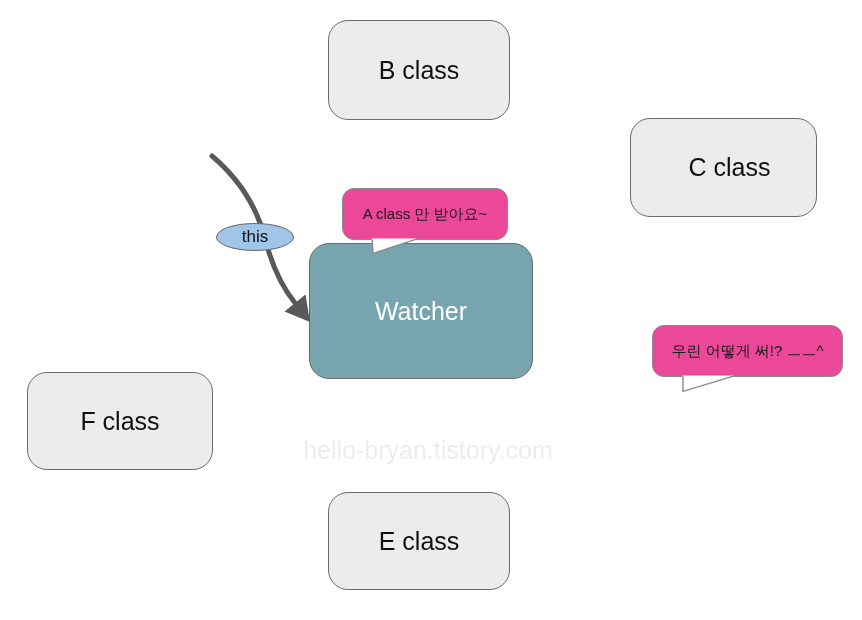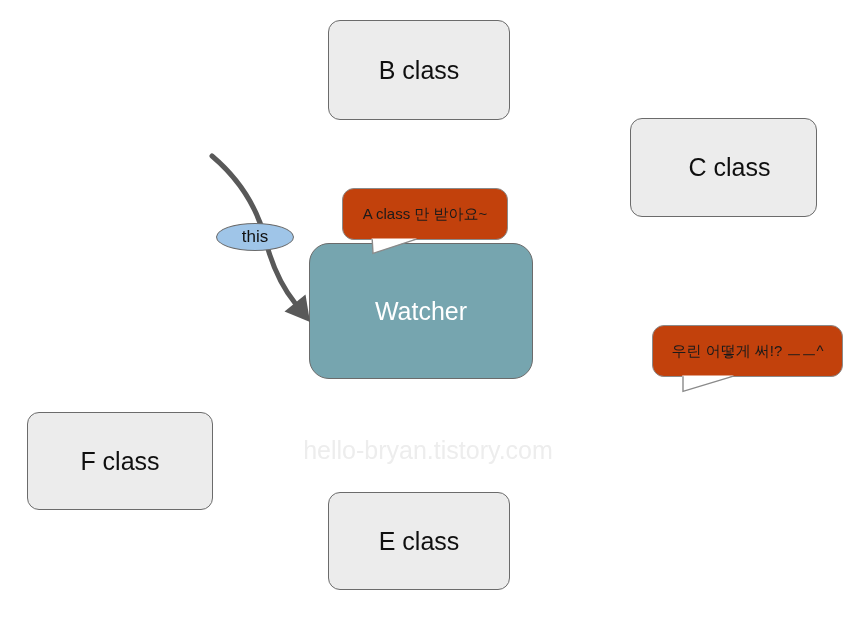--- a/index.html
+++ b/index.html
@@ -8,31 +8,31 @@
     width:862px;height:620px;
     background:#ffffff;
     overflow:hidden;
     font-family:"Liberation Sans","DejaVu Sans",sans-serif;
   }
   .node{
     position:absolute;
     box-sizing:border-box;
     background:#ececec;
     border:1.5px solid #6b6b6b;
-    border-radius:12px;
+    border-radius:20px;
     display:flex;align-items:center;justify-content:center;
     font-size:25px;color:#0f0f0f;
     z-index:1;
   }
   .node--a{background:#9fc5e8;border-radius:18px;}
   .node--watcher{background:#76a5af;color:#ffffff;border-radius:20px;}
   .bubble{
     position:absolute;
     box-sizing:border-box;
-    background:#c2410c;
+    background:#ec4899;
     border:1.4px solid #8a8a8a;
     border-radius:12px;
     display:flex;align-items:center;justify-content:center;
     font-size:15px;color:#1a1a1a;
     z-index:2;
   }
   .overlay{
     position:absolute;left:0;top:0;width:862px;height:620px;
     z-index:5;pointer-events:none;
   }
@@ -68,21 +68,21 @@
   </div>
 
   <div class="node" style="left:630px;top:118px;width:187px;height:99px;padding-left:12px;">
     <span>C class</span>
   </div>
 
   <div class="node node--watcher" style="left:309px;top:243px;width:224px;height:136px;">
     <span>Watcher</span>
   </div>
 
-  <div class="node" style="left:27px;top:412px;width:186px;height:98px;">
+  <div class="node" style="left:27px;top:372px;width:186px;height:98px;">
     <span>F class</span>
   </div>
 
 
   <div class="node" style="left:328px;top:492px;width:182px;height:98px;">
     <span>E class</span>
   </div>
 
   <div class="bubble" style="left:342px;top:188px;width:166px;height:52px;">
     <span>A class 만 받아요~</span>

